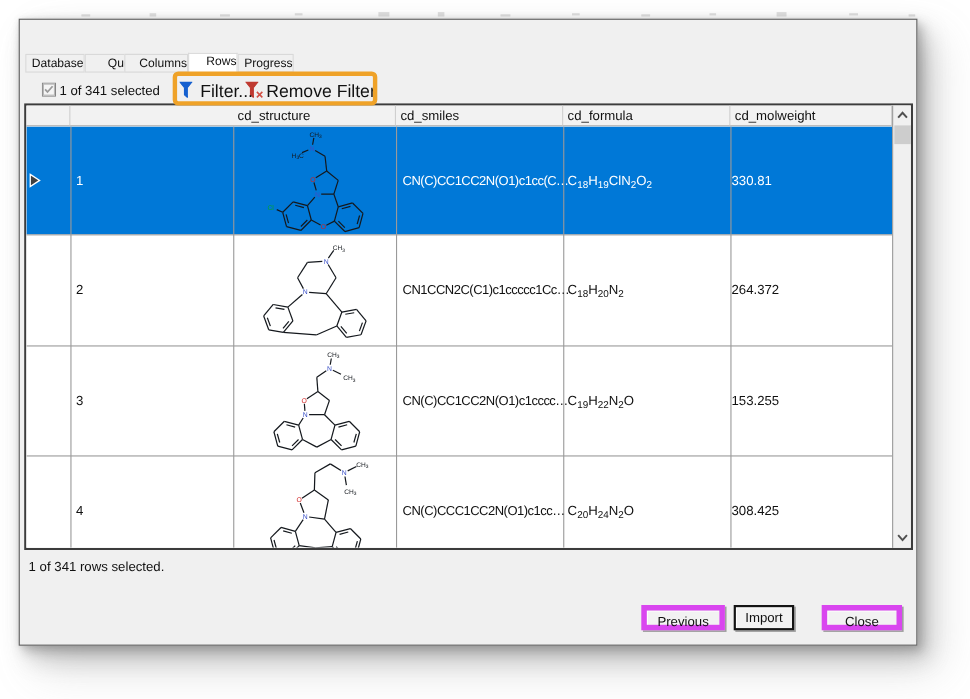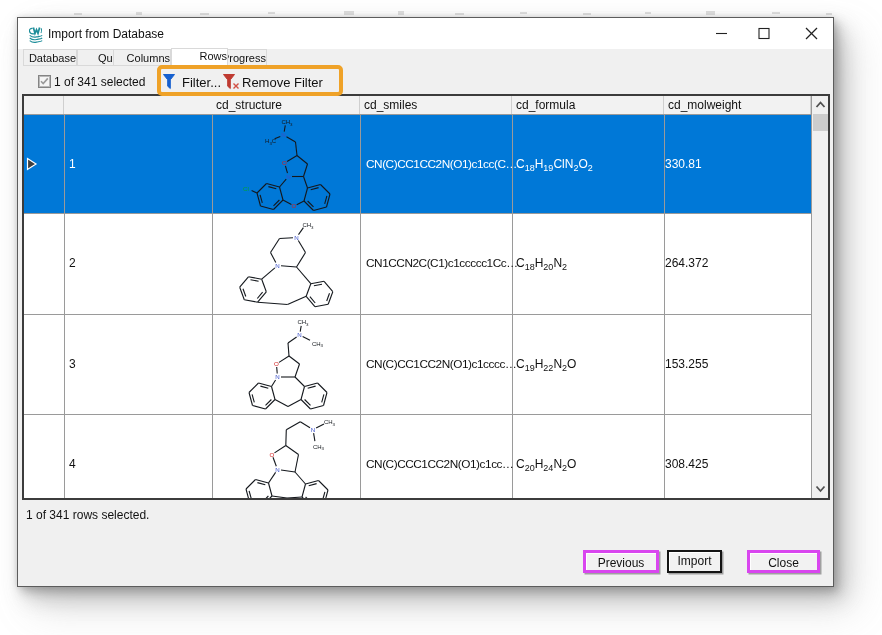--- a/index.html
+++ b/index.html
@@ -10,81 +10,64 @@
 .titlebar{position:absolute;left:0;top:0;width:100%;height:31px;background:#fff}
 .title{position:absolute;left:30px;top:9px;font-size:12px;color:#111}
 
 .tab{position:absolute;top:31px;height:17px;background:#f0f0f0;border:1px solid #d9d9d9;
   font-size:11px;color:#111;text-align:right;line-height:16px}
 .tab.active{top:29.5px;height:20px;background:#fff;border-bottom:none;z-index:3;line-height:15px}
 
 .cklabel{position:absolute;left:36px;top:57px;font-size:12px;color:#111}
 .orange{position:absolute;left:139px;top:46.5px;width:186px;height:31.5px;
   border:4px solid #efa228;border-radius:5px;z-index:5}
-.tbtxt{position:absolute;top:57px;font-size:13px;color:#111}
+.tbtxt{position:absolute;top:57px;font-size:16px;color:#111}
 
 .grid{position:absolute;left:4px;top:76px;width:808px;height:406px;border:2px solid #3c3c3c;background:#fff}
 .ghead{position:absolute;left:0;top:0;width:100%;height:19px;background:#f2f2f2;border-bottom:1px solid #9a9a9a}
 .hcell{position:absolute;top:0;height:18px;border-right:1px solid #cfcfcf;font-size:12px;color:#111;
   padding:2px 0 0 4px}
 .gbody{position:absolute;left:0;top:19px;width:787px;height:383px;overflow:hidden;background:#fff}
 .vline{position:absolute;top:0;bottom:0;width:1px;background:#9a9a9a}
 .hline{position:absolute;left:0;right:0;height:1px;background:#9a9a9a}
 .selrow{position:absolute;left:0;top:0;width:787px;height:98px;background:#0078d7}
 .cellt{position:absolute;font-size:12px;white-space:pre}
 .w{color:#fff}.k{color:#111}
 .sm{letter-spacing:-0.45px;font-size:11.8px}
 sub{font-size:9px;vertical-align:-3px}
 .mol{position:absolute}
 
 .sbar{position:absolute;right:0;top:0;width:17px;height:402px;background:#f0f0f0;border-left:1px solid #9a9a9a}
 .sthumb{position:absolute;left:1px;top:18px;width:15px;height:17px;background:#cdcdcd}
 
 .status{position:absolute;left:8px;top:490px;font-size:12px;color:#111}
-.btn{position:absolute;top:532px;height:23px;background:#f2f2f2;border:3px solid #d946ef;
+.btn{position:absolute;top:532px;height:23px;background:#f2f2f2;border:5px solid #d946ef;
   font-size:12px;color:#111;text-align:center;line-height:21px;
   box-shadow:1.5px 1.5px 0 rgba(140,140,140,.8), inset 1px 1px 0 #fff}
 .btn.def{border:2px solid #141414;line-height:19px}
 .smudge{position:absolute;background:#e0e0e0;height:2px}
 </style></head><body>
 <div class="smudge" style="left:74px;top:13px;width:8px"></div>
 <div class="smudge" style="left:136px;top:12px;width:6px;height:3px"></div>
 <div class="smudge" style="left:200px;top:13px;width:9px"></div>
 <div class="smudge" style="left:268px;top:12px;width:7px"></div>
 <div class="smudge" style="left:344px;top:11px;width:10px;height:4px"></div>
 <div class="smudge" style="left:398px;top:11px;width:6px;height:4px"></div>
 <div class="smudge" style="left:455px;top:13px;width:9px"></div>
 <div class="smudge" style="left:520px;top:12px;width:7px"></div>
 <div class="smudge" style="left:583px;top:13px;width:8px"></div>
 <div class="smudge" style="left:645px;top:12px;width:6px"></div>
 <div class="smudge" style="left:706px;top:11px;width:9px;height:4px"></div>
 <div class="smudge" style="left:772px;top:12px;width:8px"></div>
 <div class="smudge" style="left:826px;top:13px;width:6px"></div>
 <div class="dialog">
-  <div class="titlebar">
-    <svg class="abs" style="left:11px;top:9px" width="15" height="16" viewBox="0 0 15 16">
-      <path d="M3.6 1.4 C1.3 1.1 0.2 2.5 0.5 4.2 C0.8 6 2.4 7.1 4.6 6.9 L6 6.5" stroke="#1e8e9a" stroke-width="1.2" fill="none"></path>
-      <path d="M4.4 0.5 L6 6.4 L7.5 2.7 L9 6.4 L10.6 0.5" stroke="#1e8e9a" stroke-width="1.7" fill="none"></path>
-      <path d="M12.1 1.3 C12.8 2.7 12.7 4.5 12 5.9" stroke="#1e8e9a" stroke-width="1.1" fill="none"></path>
-      <path d="M0.7 8.4 C2.7 10 5.5 10.4 7.5 9.9 C9.8 9.4 11.6 9.6 13.2 8.4" stroke="#1e8e9a" stroke-width="1.15" fill="none"></path>
-      <path d="M0.7 11 C2.7 12.6 5.5 13 7.5 12.5 C9.8 12 11.6 12.2 13.2 11" stroke="#1e8e9a" stroke-width="1.15" fill="none"></path>
-      <path d="M0.7 13.6 C2.7 15.2 5.5 15.6 7.5 15.1 C9.8 14.6 11.6 14.8 13.2 13.6" stroke="#1e8e9a" stroke-width="1.15" fill="none"></path>
-    </svg>
-    <div class="title">Import from Database</div>
-    <svg class="abs" style="left:680px;top:0" width="137" height="31" viewBox="0 0 137 31">
-      <line x1="18" y1="15.5" x2="29" y2="15.5" stroke="#222" stroke-width="1.1"></line>
-      <rect x="61" y="10.5" width="10" height="10" fill="none" stroke="#222" stroke-width="1.1"></rect>
-      <line x1="108" y1="10" x2="119" y2="21" stroke="#222" stroke-width="1.2"></line>
-      <line x1="119" y1="10" x2="108" y2="21" stroke="#222" stroke-width="1.2"></line>
-    </svg>
-  </div>
   <div class="tab" style="left:5px;width:54px">Database</div>
   <div class="tab" style="left:59px;width:52px">Query</div>
   <div class="tab" style="left:95px;width:58px">Columns</div>
-  <div class="tab active" style="left:153px;width:57px">Rows</div>
+  <div class="tab active" style="left:153px;width:45px">Rows</div>
   <div class="tab" style="left:198px;width:51px">Progress</div>
   <svg class="abs" style="left:20px;top:57px" width="13" height="13" viewBox="0 0 13 13">
     <rect x="0.5" y="0.5" width="12" height="12" fill="#f5f5f5" stroke="#848484"></rect>
     <rect x="1.5" y="1.5" width="10" height="10" fill="none" stroke="#b8b8b8"></rect>
     <path d="M3 6.2 L5.2 8.6 L9.8 3.4" stroke="#9a9a9a" stroke-width="1.6" fill="none"></path>
   </svg>
   <div class="cklabel">1 of 341 selected</div>
   <div class="orange"></div>
   <svg class="abs" style="left:145px;top:56px" width="100" height="16" viewBox="0 0 100 16">
     <path d="M0.5 0.5 L11.5 0.5 L7.3 5.8 L7.3 14.5 L4.7 12.2 L4.7 5.8 Z" fill="#1660cf" stroke="#1660cf" stroke-linejoin="round"></path>

